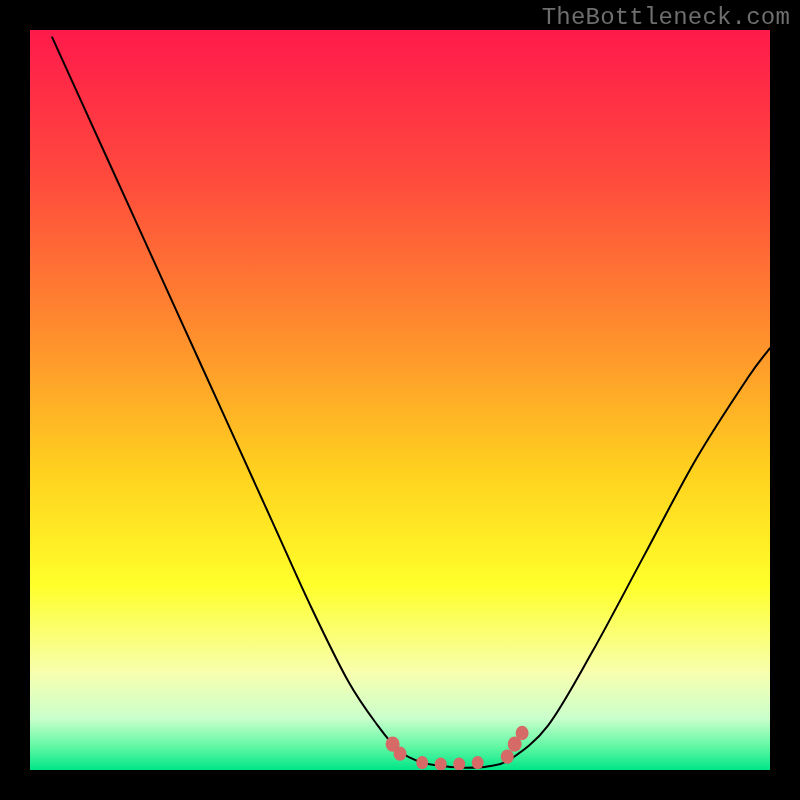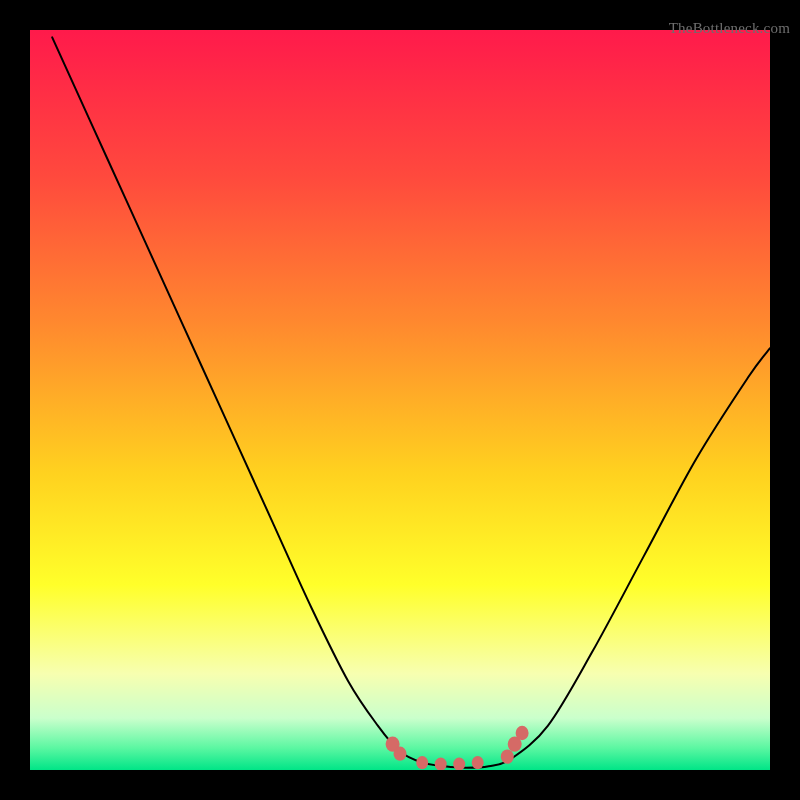--- a/index.html
+++ b/index.html
@@ -12,26 +12,26 @@
     font-family: Arial, Helvetica, sans-serif;
   }
   .outer {
     position: relative;
     width: 800px;
     height: 800px;
     background: #000;
   }
   .watermark {
     position: absolute;
-    top: 20px;
+    top: 4px;
     right: 10px;
     color: #6e6e6e;
-    font-size: 15px;
+    font-size: 24px;
     font-weight: 500;
-    font-family: Liberation Serif, serif;
+    font-family: Liberation Mono, monospace;
     letter-spacing: 0.2px;
     z-index: 5;
   }
   .plot-area {
     position: absolute;
     left: 30px;
     top: 30px;
     width: 740px;
     height: 740px;
     overflow: hidden;

